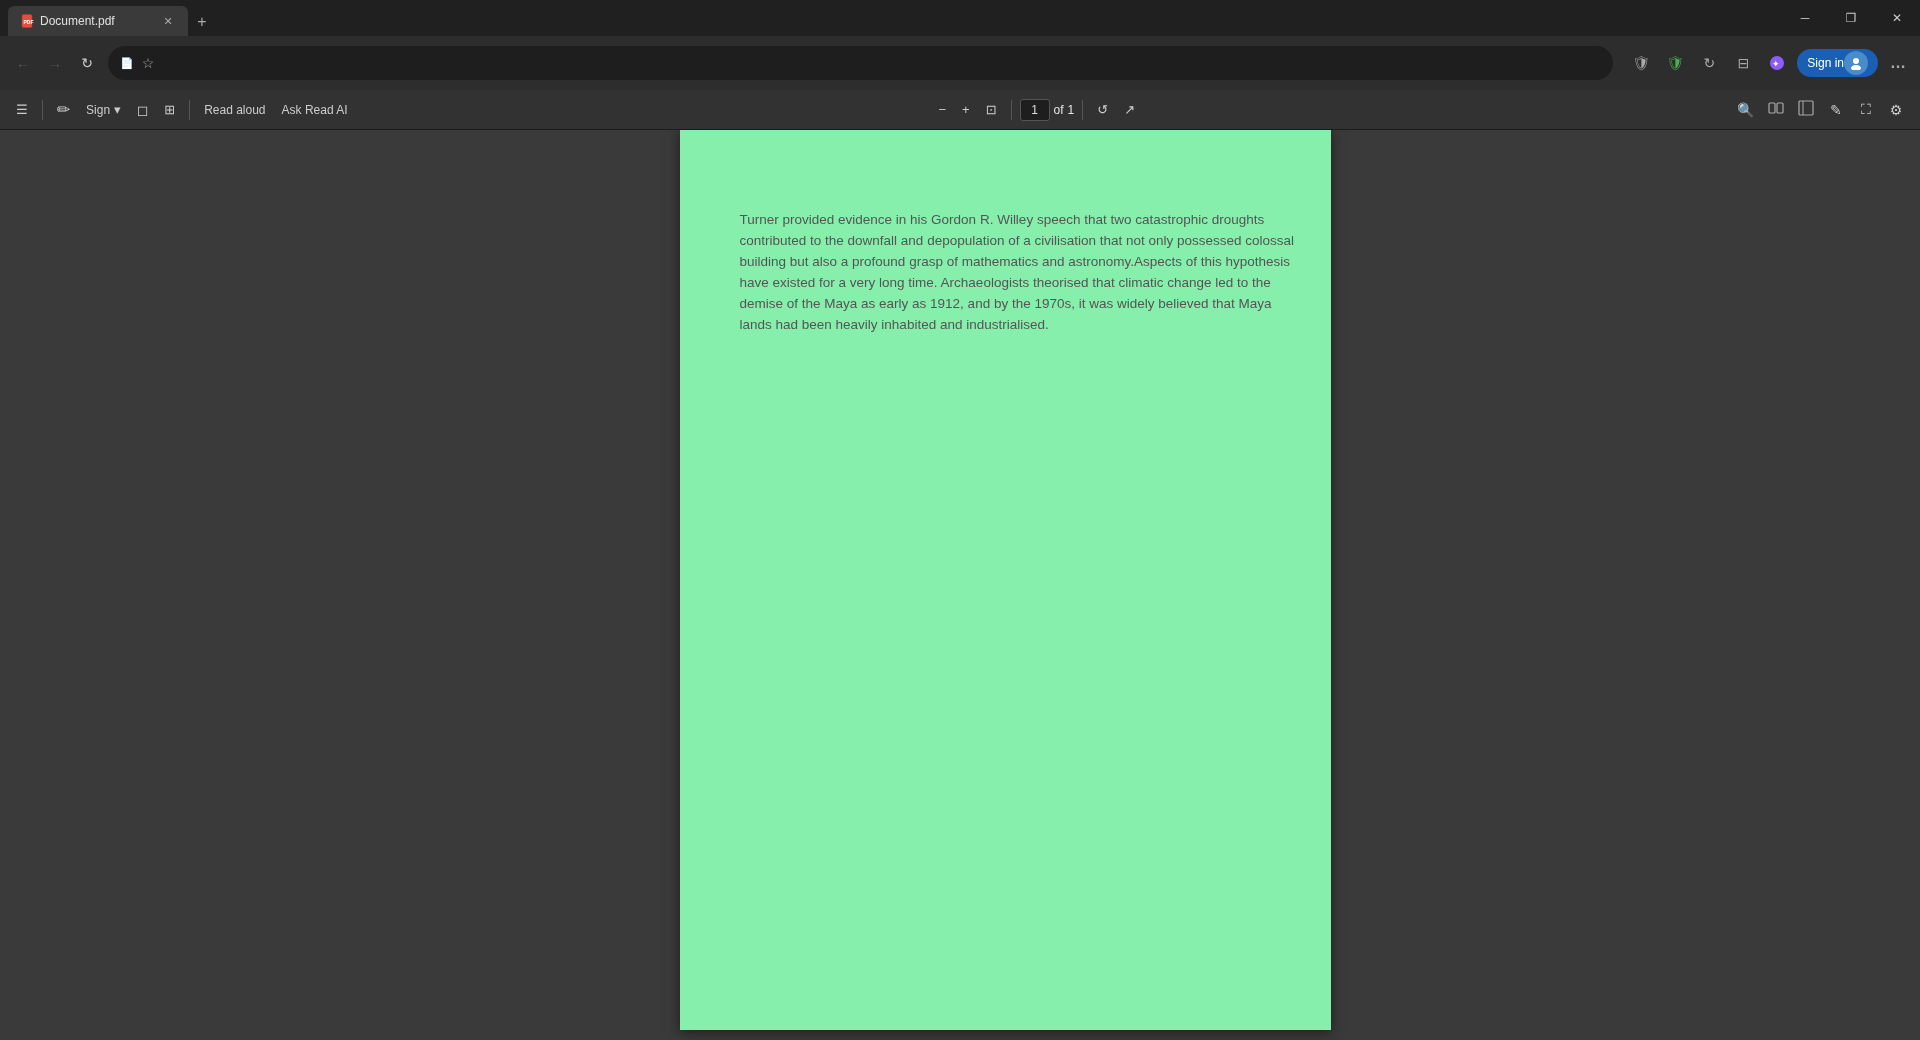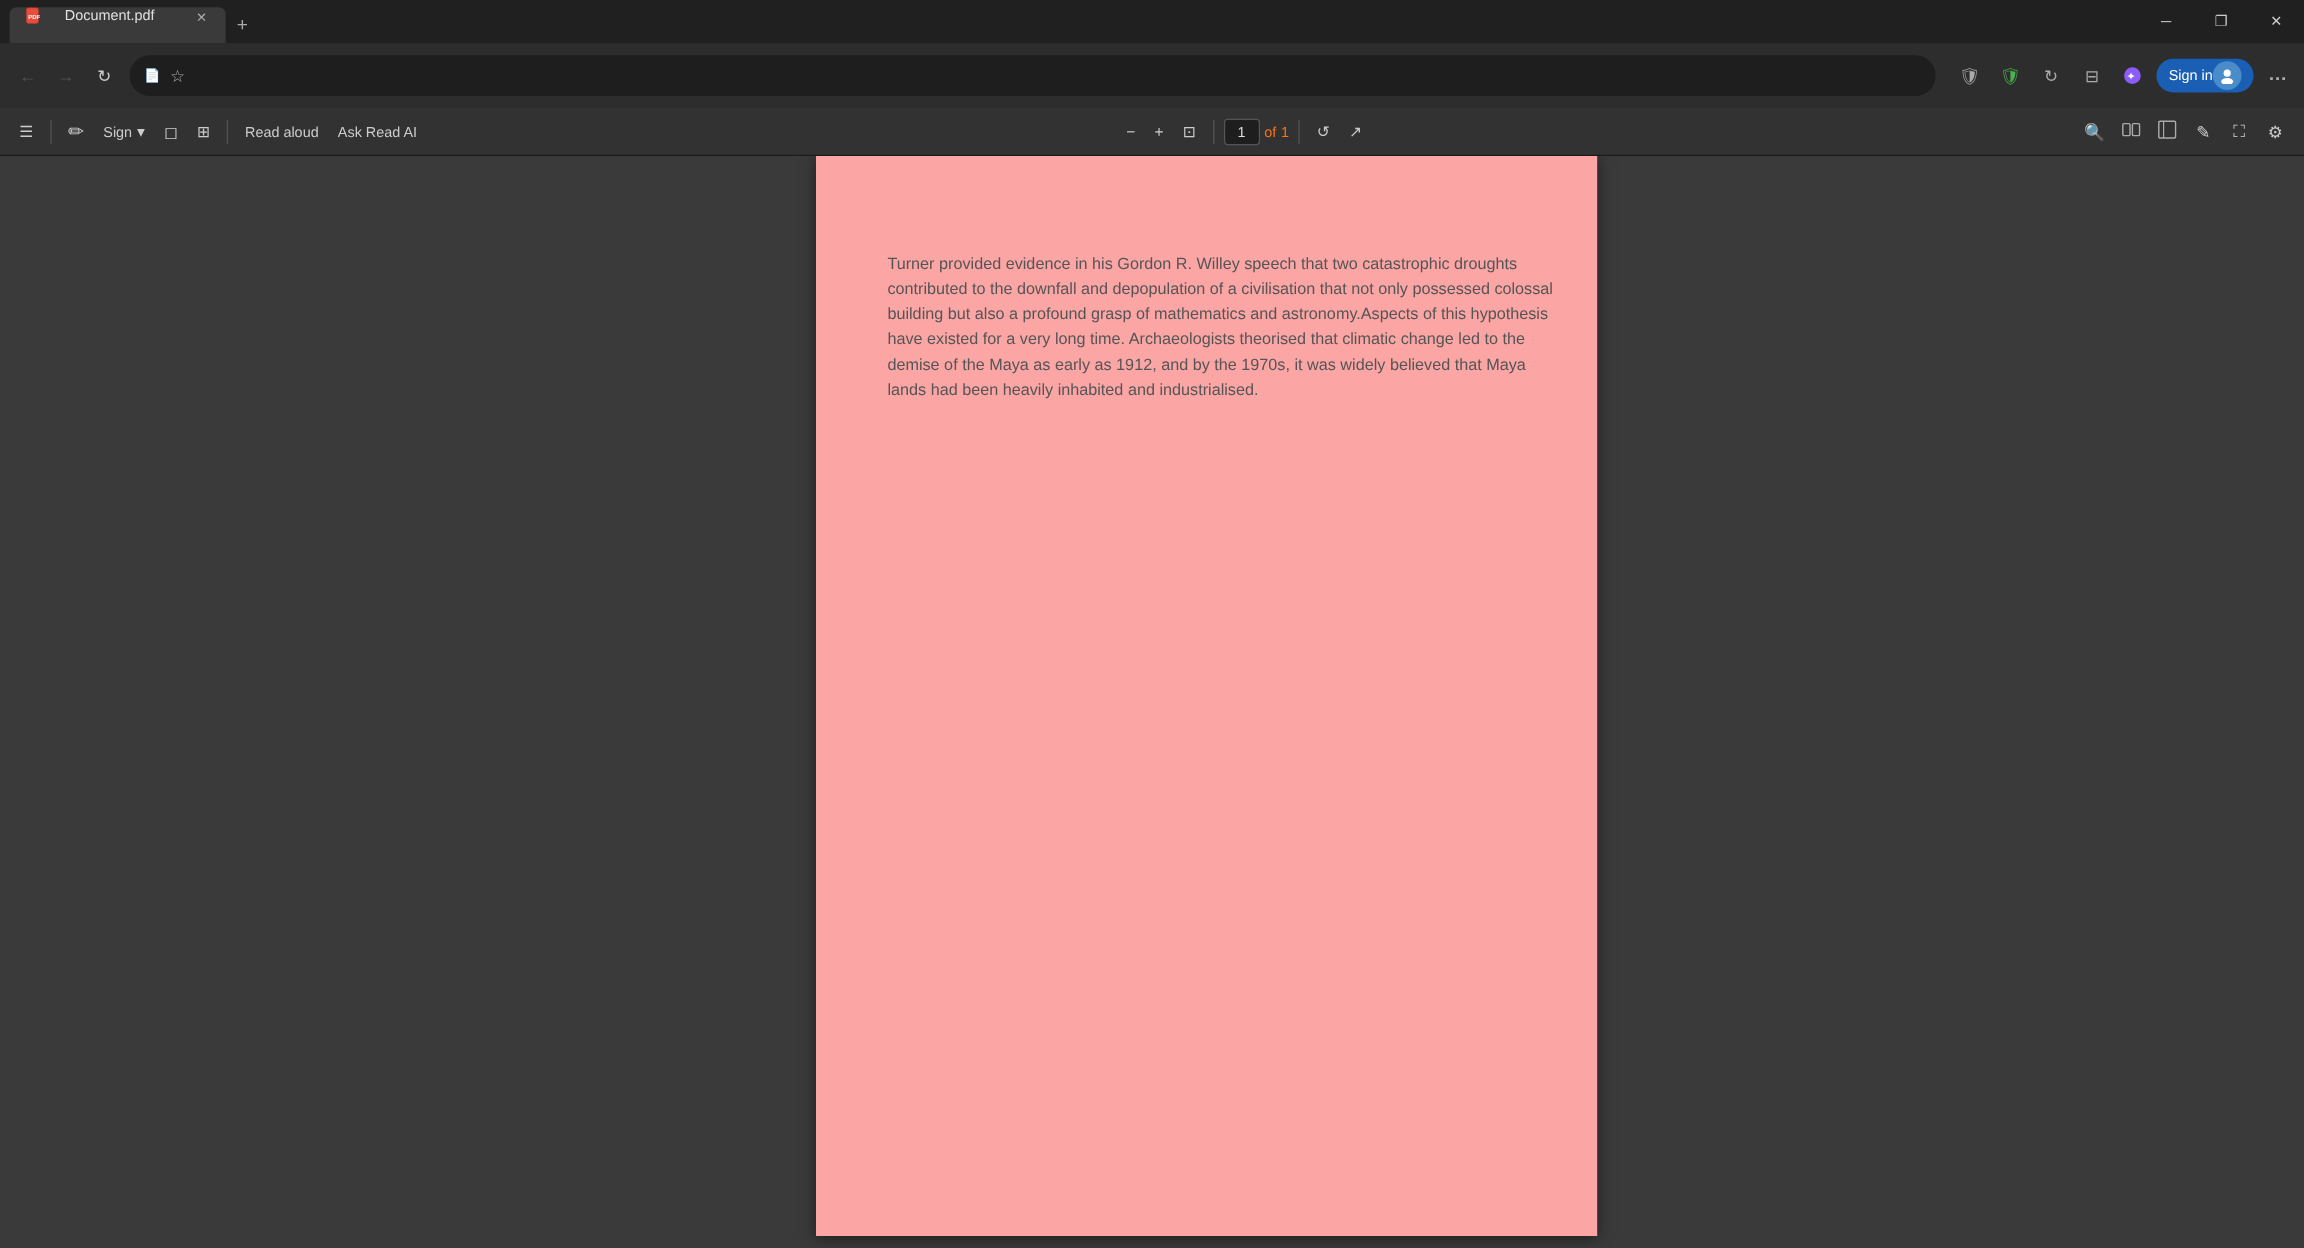--- a/index.html
+++ b/index.html
@@ -19,23 +19,23 @@
       align-items: flex-end;
       height: 100%;
       flex: 1;
       padding-left: 8px;
     }
     .tab {
       background: #2d2d2d;
       border-radius: 6px 6px 0 0;
       height: 30px;
       display: flex;
-      align-items: flex-start;
+      align-items: center;
       padding: 0 12px;
-      gap: 20px;
+      gap: 6px;
       font-size: 12px;
       color: #e0e0e0;
       min-width: 180px;
       position: relative;
     }
     .tab.active {
       background: #3a3a3a;
     }
     .tab-icon {
       width: 14px;
@@ -170,21 +170,21 @@
       width: 30px;
       background: #1e1e1e;
       border: 1px solid #555;
       border-radius: 3px;
       color: #ddd;
       text-align: center;
       font-size: 12px;
       height: 22px;
       padding: 0;
     }
-    .page-of { font-size: 12px; color: #f97316; }
+    .page-of { font-size: 12px; color: #e5e5e5; }
     .toolbar-right {
       display: flex; align-items: center; gap: 2px;
       margin-left: 12px;
     }
     .toolbar-right-btn {
       width: 28px; height: 28px;
       border-radius: 4px;
       display: flex; align-items: center; justify-content: center;
       color: #ccc;
       font-size: 14px;
@@ -197,21 +197,21 @@
       flex: 1;
       display: flex;
       justify-content: center;
       align-items: flex-start;
       padding: 0;
       overflow-y: auto;
       height: calc(1040px - 36px - 54px - 40px);
     }
 
     .pdf-page {
-      background: #fca5a5;
+      background: #86efac;
       width: 651px;
       min-height: 900px;
       margin: 0;
       padding: 80px 36px 60px 60px;
       box-shadow: 0 2px 12px rgba(0,0,0,0.5);
       margin-left: 90px;
     }
 
     .pdf-text {
       font-size: 13.5px;

